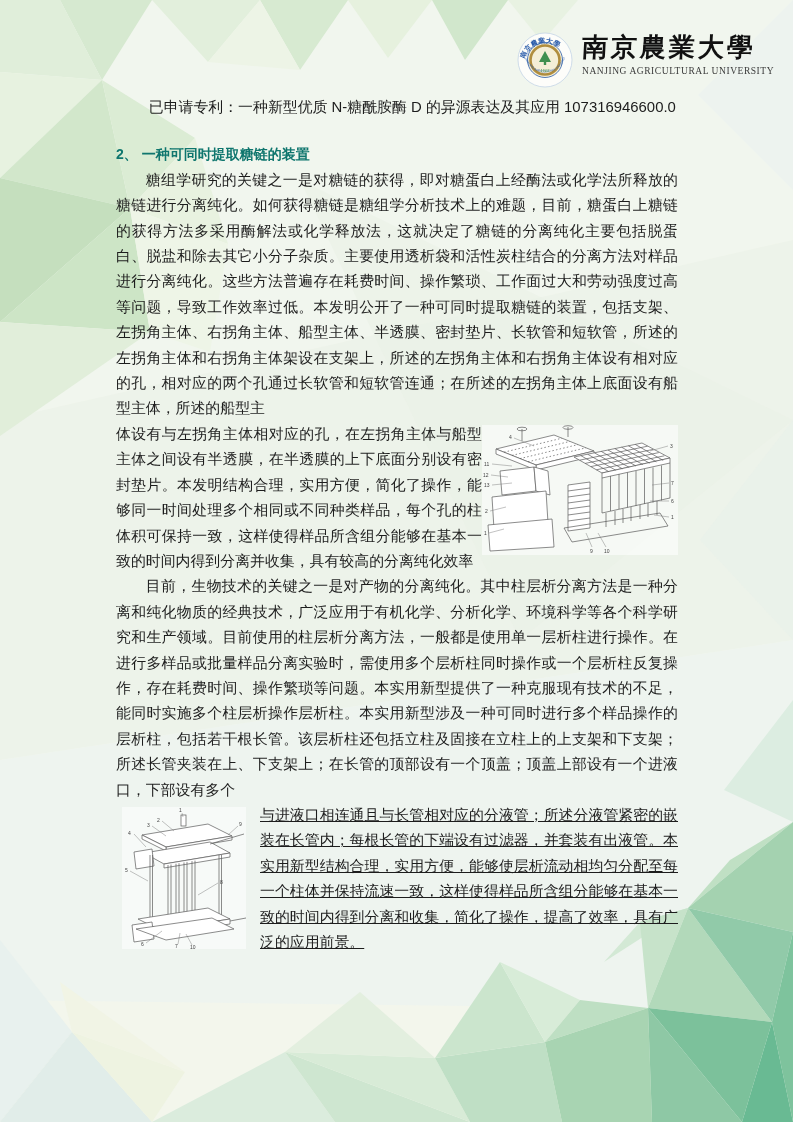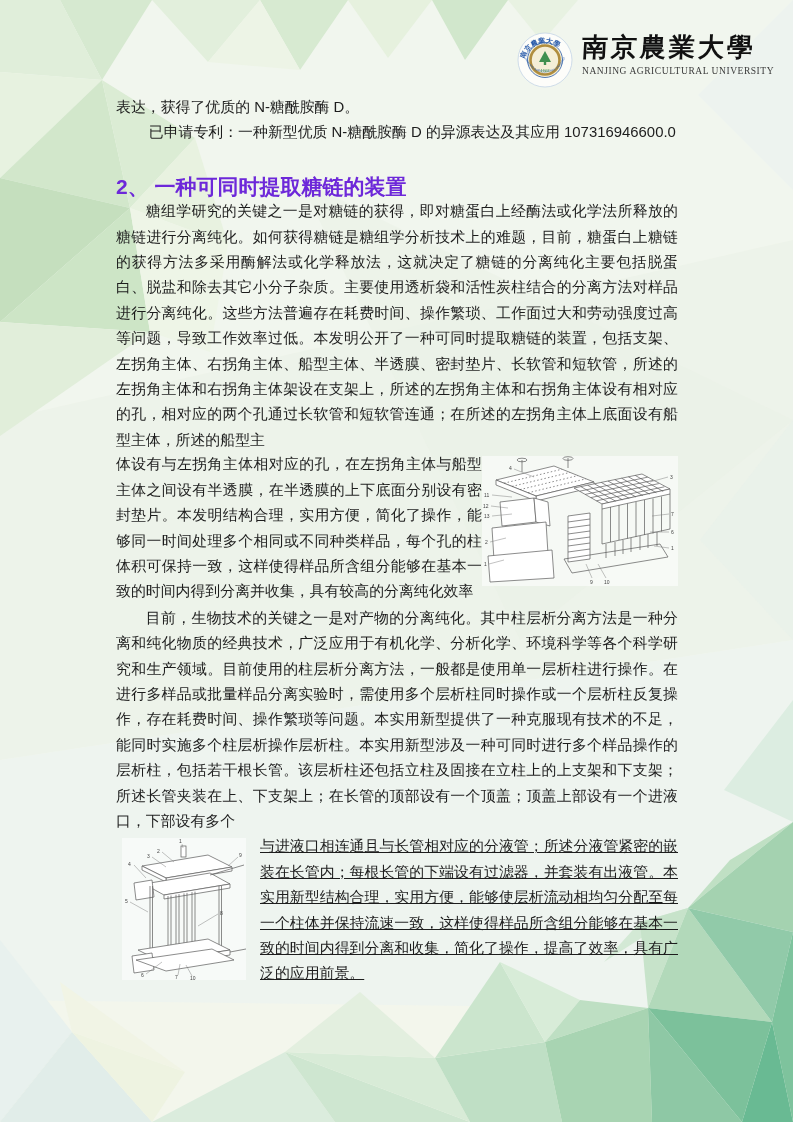--- a/index.html
+++ b/index.html
@@ -19,23 +19,23 @@
     font-size:9.5px;color:#3a3a3a;letter-spacing:0.55px;margin-top:1px;text-align:center;
     font-family:"Liberation Serif","DejaVu Serif",serif;white-space:nowrap;
   }
   .content{
     position:absolute;left:116px;top:95px;width:562px;z-index:1;
     color:#1d1d1d;font-size:14.9px;line-height:25.4px;text-align:justify;
   }
   .content p{margin:0;}
   .indent{text-indent:2em;}
   .patent{text-indent:2.2em;}
-  .sec-heading{font-size:21px;font-weight:700;margin:28px 0 0 0;line-height:25.4px;color:#6d28d9;}
+  .sec-heading{font-size:14px;font-weight:700;margin:22px 0 0 0;line-height:25.4px;color:#0f766e;}
   .wrap-row{display:flex;align-items:flex-start;}
-  .narrow{width:366px;font-family:Liberation Mono, monospace;}
+  .narrow{width:366px;}
   .narrow2{flex:1;text-decoration:underline;}
   figure{margin:0;}
   .fig1{width:196px;height:130px;margin:3px 0 0 0;}
   .fig2{width:124px;height:142px;margin:4px 14px 0 6px;}
   .fig-line{stroke:#5a5a5a;stroke-width:0.7;fill:none;}
   .fig-face{stroke:#5a5a5a;stroke-width:0.7;fill:#ffffff;}
   .fig-num{font-size:5px;fill:#444;font-family:"Liberation Sans",sans-serif;}
   .fig-lead{stroke:#777;stroke-width:0.45;}
 </style>
 </head>
@@ -115,21 +115,20 @@
       <text x="28" y="40.5" font-size="4" fill="#3f8f4f" text-anchor="middle">1902</text>
     </svg>
     <div class="logo-text">
       <div class="uni-cn">南京農業大學</div>
       <div class="uni-en">NANJING AGRICULTURAL UNIVERSITY</div>
     </div>
   </div>
 
   <main class="content">
 
-    <p>表达，获得了优质的 N-糖酰胺酶 D。</p>
     <p class="patent">已申请专利：一种新型优质 N-糖酰胺酶 D 的异源表达及其应用  107316946600.0</p>
 
     <h2 class="sec-heading">2、 一种可同时提取糖链的装置</h2>
     <p class="indent">糖组学研究的关键之一是对糖链的获得，即对糖蛋白上经酶法或化学法所释放的糖链进行分离纯化。如何获得糖链是糖组学分析技术上的难题，目前，糖蛋白上糖链的获得方法多采用酶解法或化学释放法，这就决定了糖链的分离纯化主要包括脱蛋白、脱盐和除去其它小分子杂质。主要使用透析袋和活性炭柱结合的分离方法对样品进行分离纯化。这些方法普遍存在耗费时间、操作繁琐、工作面过大和劳动强度过高等问题，导致工作效率过低。本发明公开了一种可同时提取糖链的装置，包括支架、左拐角主体、右拐角主体、船型主体、半透膜、密封垫片、长软管和短软管，所述的左拐角主体和右拐角主体架设在支架上，所述的左拐角主体和右拐角主体设有相对应的孔，相对应的两个孔通过长软管和短软管连通；在所述的左拐角主体上底面设有船型主体，所述的船型主</p>
 
     <div class="wrap-row">
       <p class="narrow">体设有与左拐角主体相对应的孔，在左拐角主体与船型主体之间设有半透膜，在半透膜的上下底面分别设有密封垫片。本发明结构合理，实用方便，简化了操作，能够同一时间处理多个相同或不同种类样品，每个孔的柱体积可保持一致，这样使得样品所含组分能够在基本一致的时间内得到分离并收集，具有较高的分离纯化效率</p>
       <figure>
         <svg class="fig1" viewBox="0 0 196 130">
           <rect x="0" y="0" width="196" height="130" fill="#ffffff" opacity="0.55"></rect>

